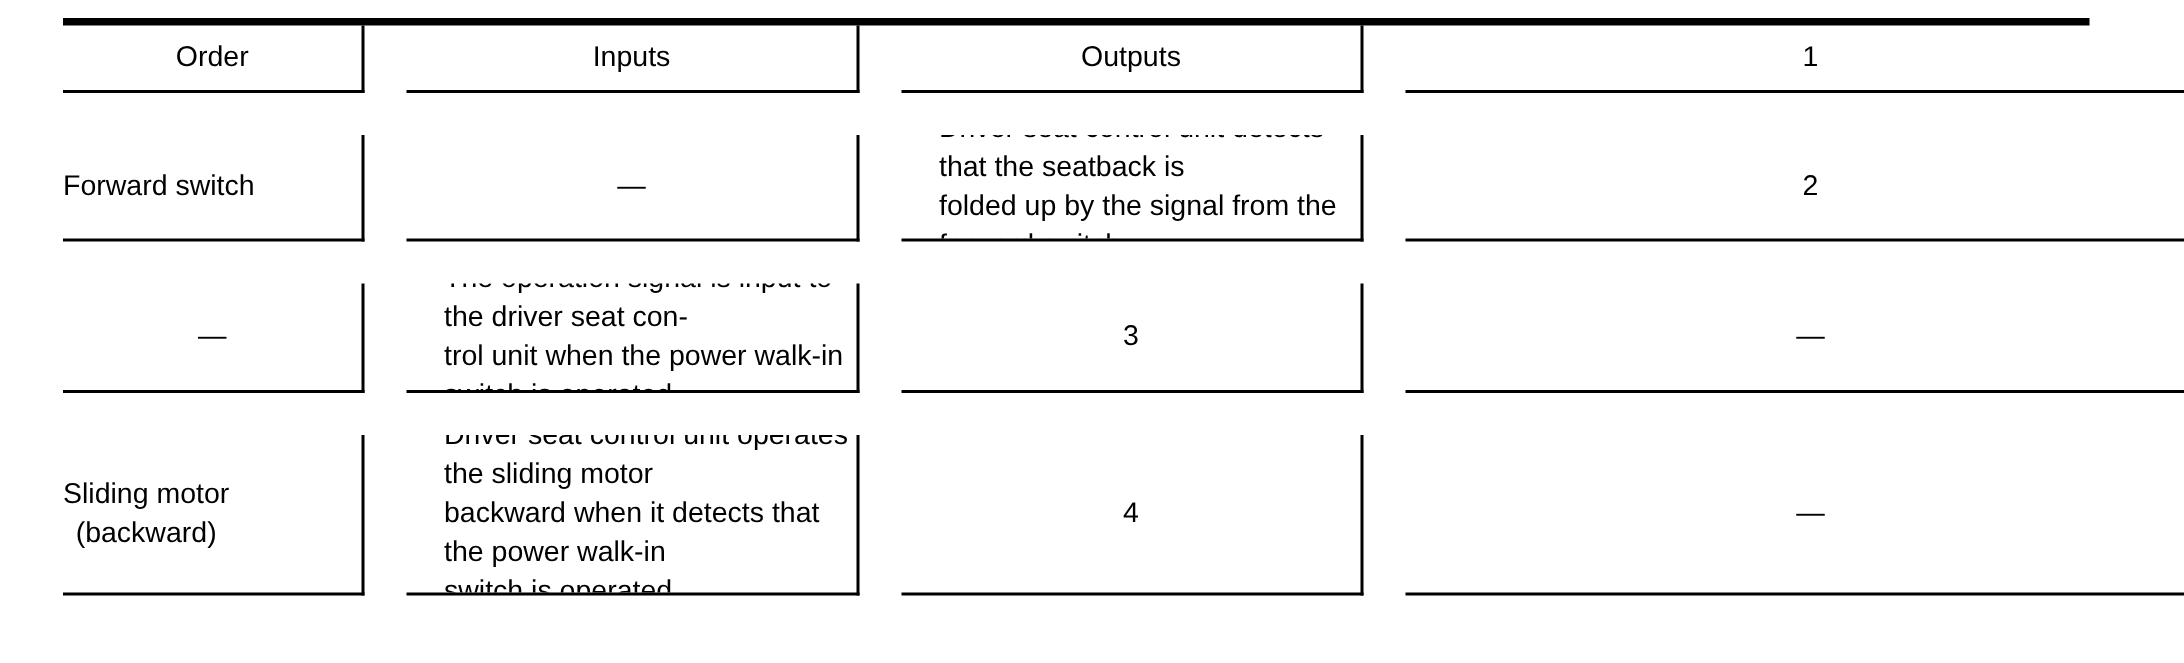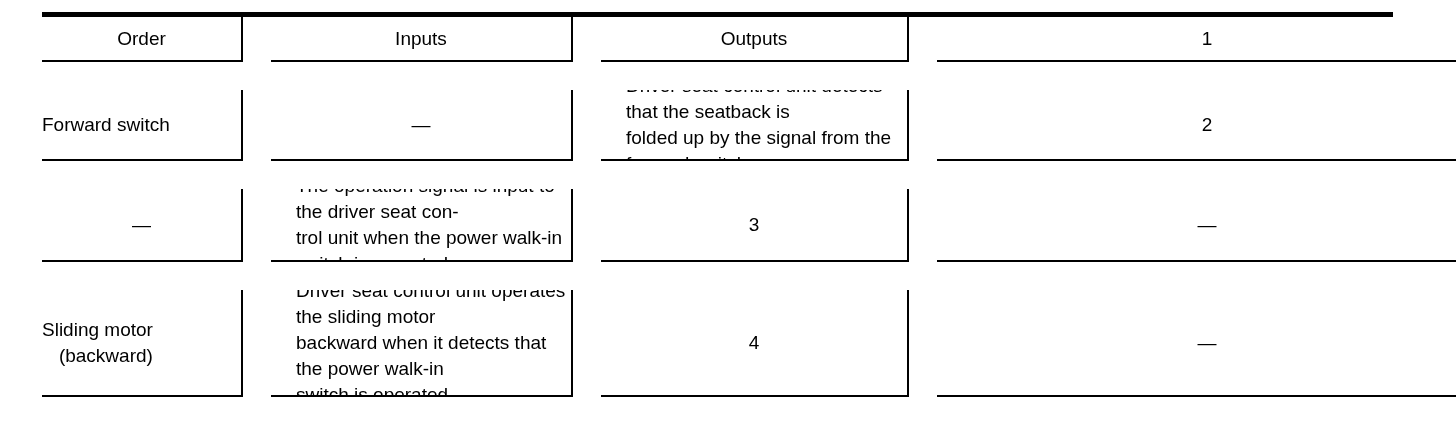--- a/index.html
+++ b/index.html
@@ -24,21 +24,21 @@
     border-bottom: 2px solid #000;
     display: flex;
     align-items: center;
     font-size: 19px;
     line-height: 26px;
     overflow: hidden;
   }
   .table-wrap > .cell:nth-child(4n) { border-right: none; }
   .table-wrap > .cell:nth-child(n+17) { border-bottom: none; }
   .c { justify-content: center; text-align: center; }
-  .l { justify-content: flex-start; text-align: right; padding-right: 8px; }
+  .l { justify-content: flex-start; text-align: center; padding-right: 8px; }
   .cond { justify-content: flex-start; text-align: left; padding-left: 25px; padding-right: 4px; }
   .pre { white-space: pre-line; }
 </style>
 </head>
 <body>
 
 <div class="table-wrap">
 
   <div class="cell c">Order</div>
   <div class="cell c">Inputs</div>

